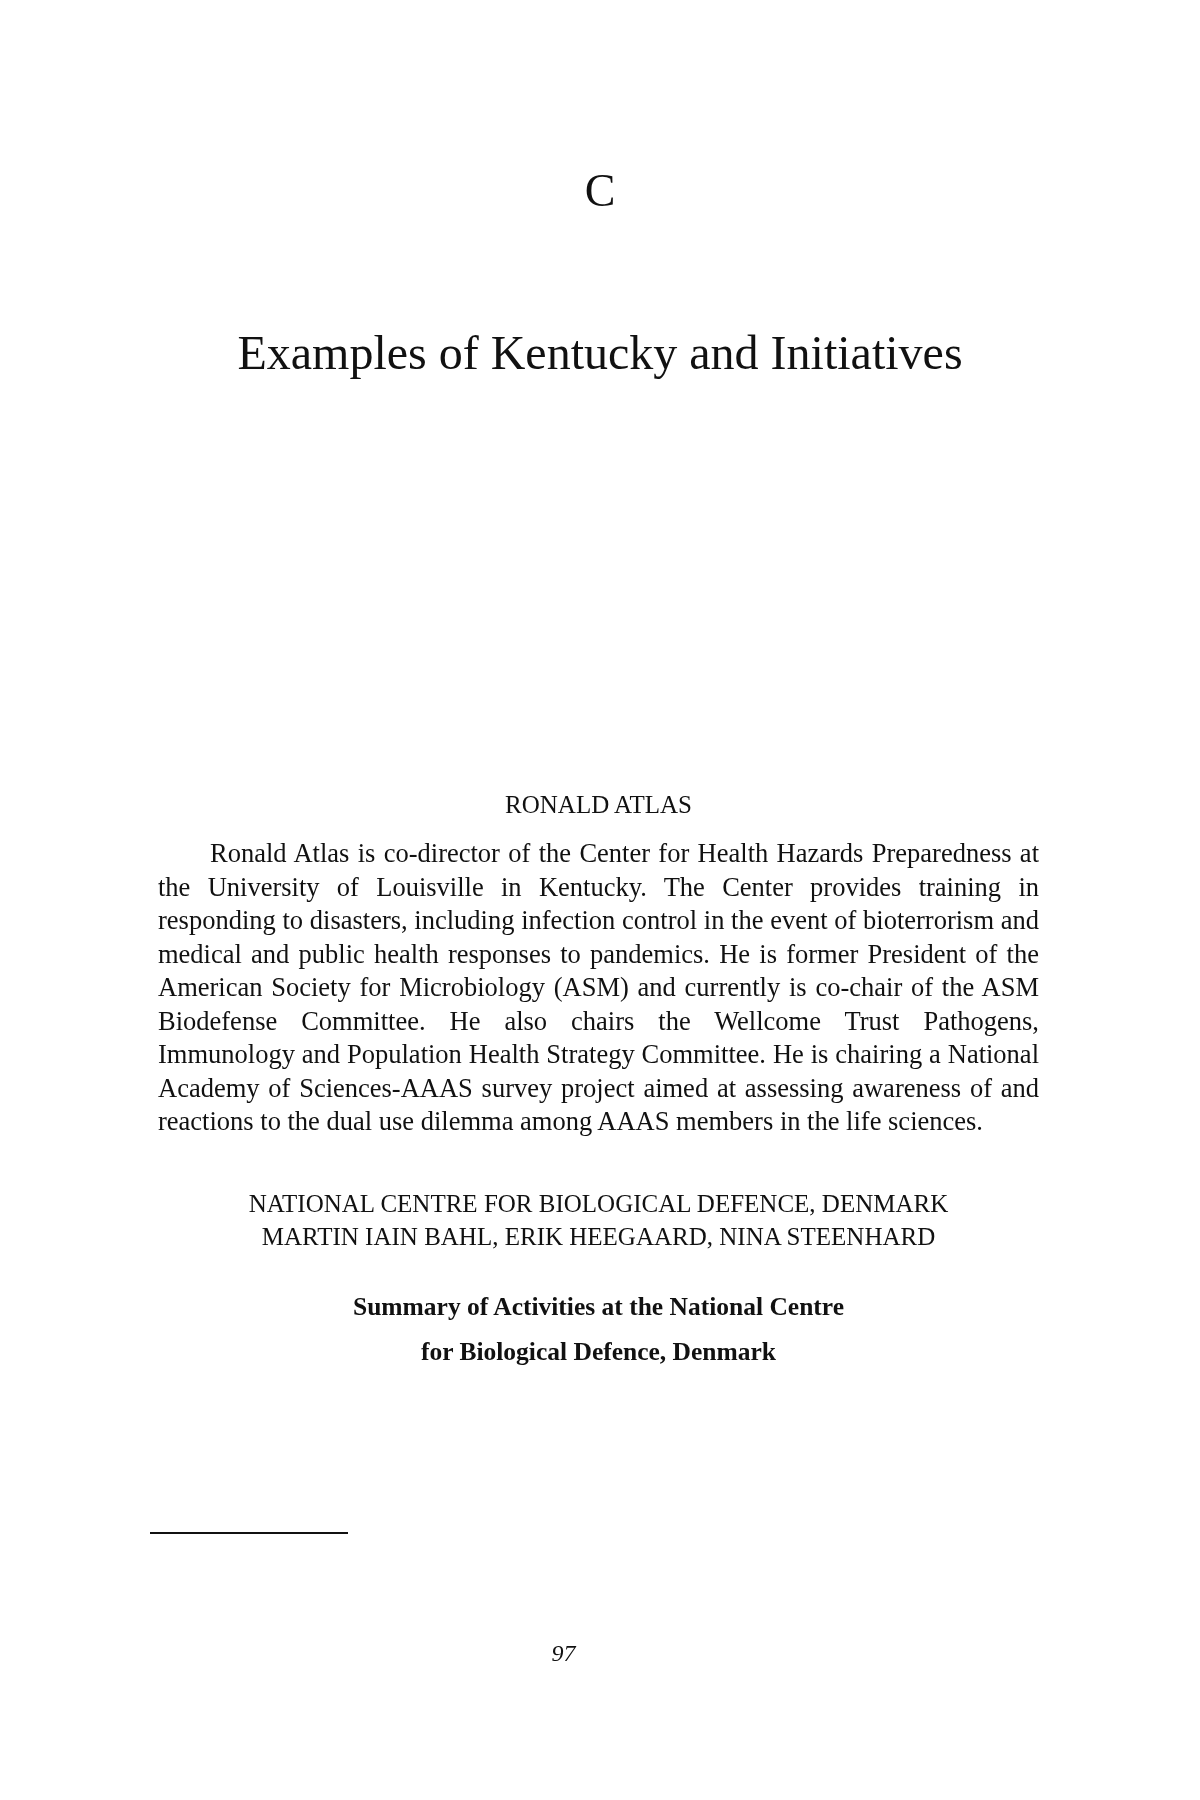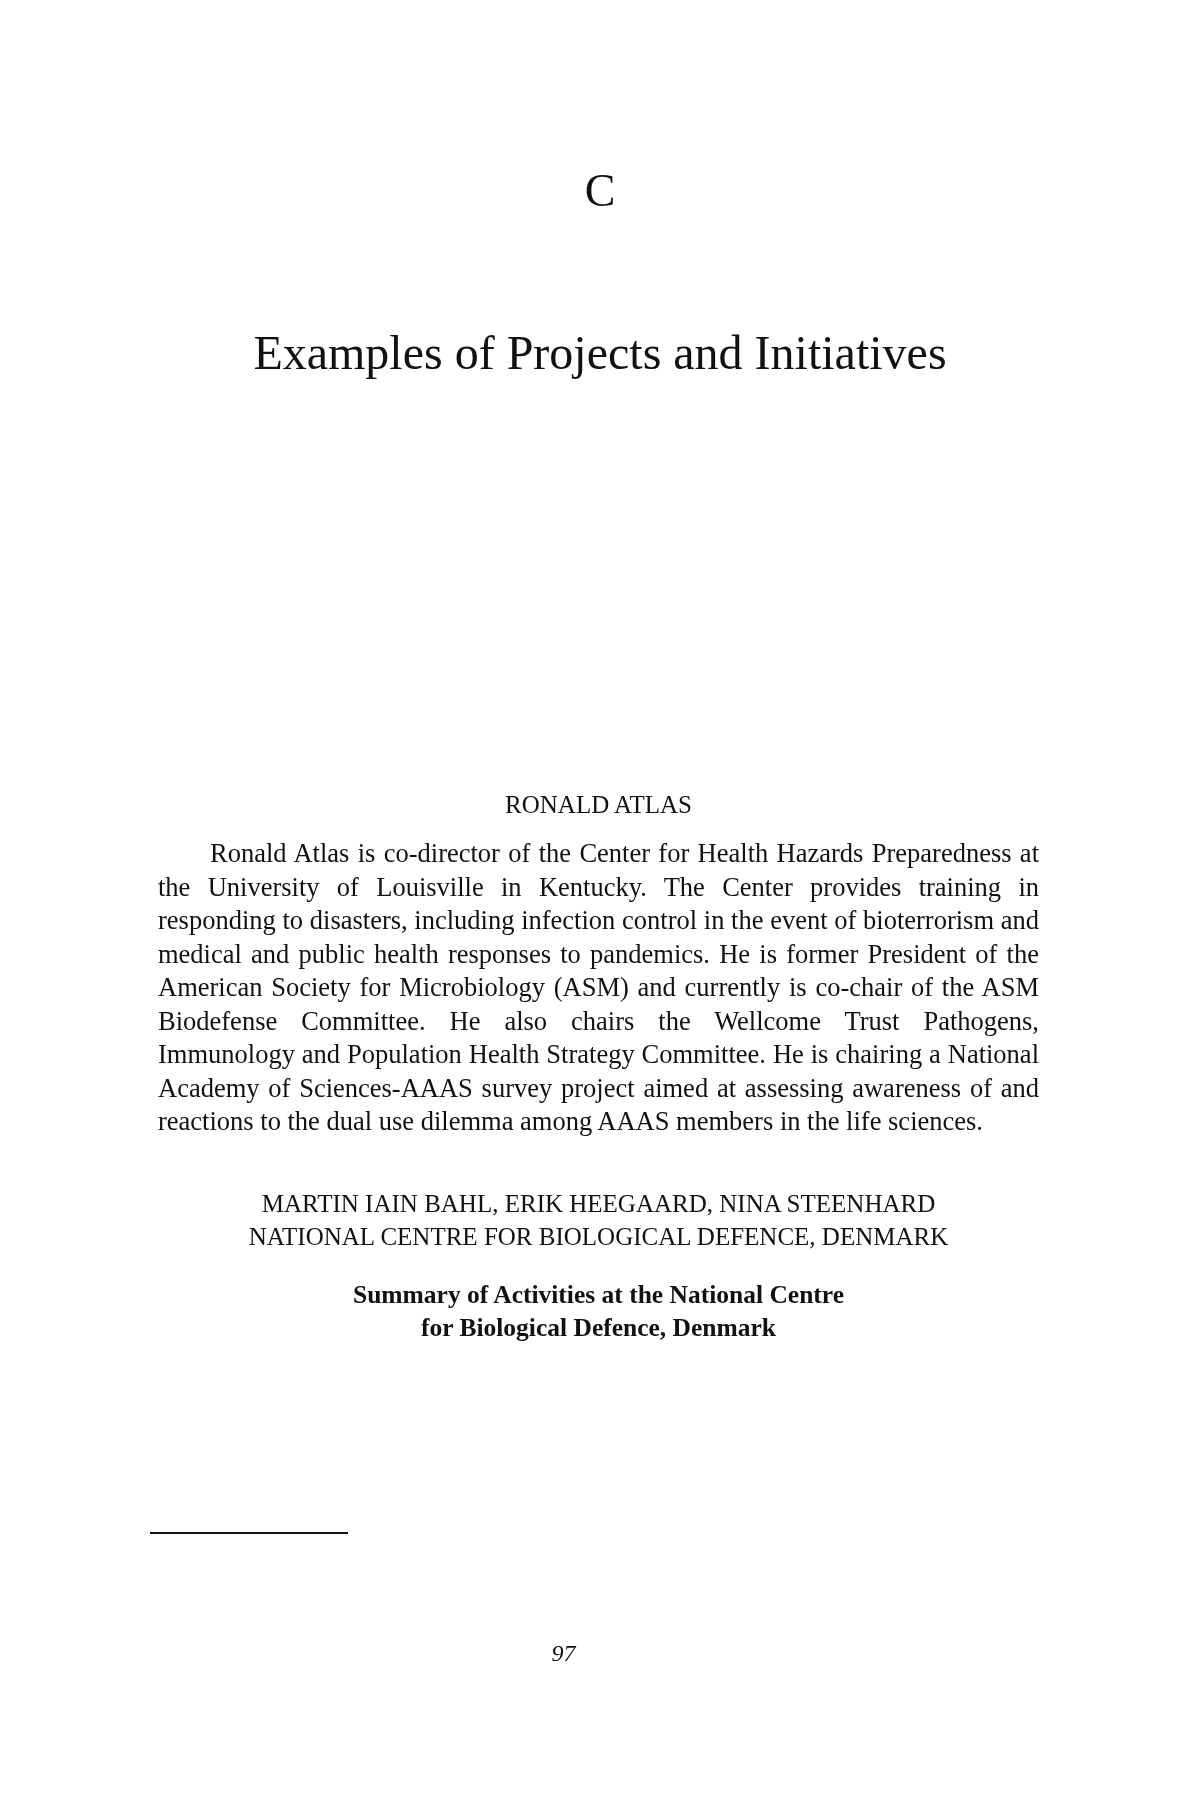--- a/index.html
+++ b/index.html
@@ -24,55 +24,55 @@
     text-align: center; font-weight: normal; font-size: 25px; line-height: 33px; margin: 0;
   }
   .para {
     margin: 8px; text-align: justify; text-indent: 52px; hyphens: manual;
   }
   .gap1 { height: 8px; }
   .gap2 { height: 40px; }
   .gap3 { height: 25px; }
   .gap4 { height: 13px; }
   .sub-head {
-    text-align: center; font-weight: bold; font-size: 25.5px; line-height: 33px; margin: 0;
+    text-align: center; font-weight: bold; font-size: 25.5px; line-height: 33px; margin: 12px;
   }
   .footnote-rule {
     position: absolute; left: 150px; top: 1532px; width: 198px; height: 0;
     border-top: 2px solid #111111;
   }
   .footnote {
     position: absolute; left: 150px; top: 1548px; width: 897px;
     font-size: 20.5px; line-height: 28.5px; text-align: justify;
   }
   .page-number {
     position: absolute; top: 1640px; left: 0; width: 1127px; text-align: center;
     font-size: 24px; font-style: italic;
   }
 </style>
 </head>
 <body>
 
 <div class="page">
 
   <div class="appendix-letter">C</div>
-  <div class="appendix-title">Examples of Projects and Initiatives</div>
+  <div class="appendix-title">Examples of Kentucky and Initiatives</div>
 
   <div class="content">
     <div>
       <p class="sec-head">RONALD ATLAS</p>
       <div class="gap1"></div>
       <p class="para">Ronald Atlas is co-director of the Center for Health Hazards Pre­paredness at the University of Louisville in Kentucky. The Center pro­vides training in responding to disasters, including infection control in the event of bioterrorism and medical and public health responses to pan­demics. He is former President of the American Society for Microbiology (ASM) and currently is co-chair of the ASM Biodefense Committee. He also chairs the Wellcome Trust Pathogens, Immunology and Population Health Strategy Committee. He is chairing a National Academy of Sci­ences-AAAS survey project aimed at assessing awareness of and reactions to the dual use dilemma among AAAS members in the life sciences.</p>
     </div>
 
     <div class="gap2"></div>
 
     <div>
+      <p class="sec-head">NATIONAL CENTRE FOR BIOLOGICAL DEFENCE, DENMARK</p>
       <p class="sec-head">MARTIN IAIN BAHL, ERIK HEEGAARD, NINA STEENHARD</p>
-      <p class="sec-head">NATIONAL CENTRE FOR BIOLOGICAL DEFENCE, DENMARK</p>
       <div class="gap3"></div>
       <p class="sub-head">Summary of Activities at the National Centre</p>
       <p class="sub-head">for Biological Defence, Denmark</p>
       <div class="gap4"></div>
     </div>
   </div>
 
   <div class="footnote-rule"></div>
 
   <div class="page-number">97</div>

